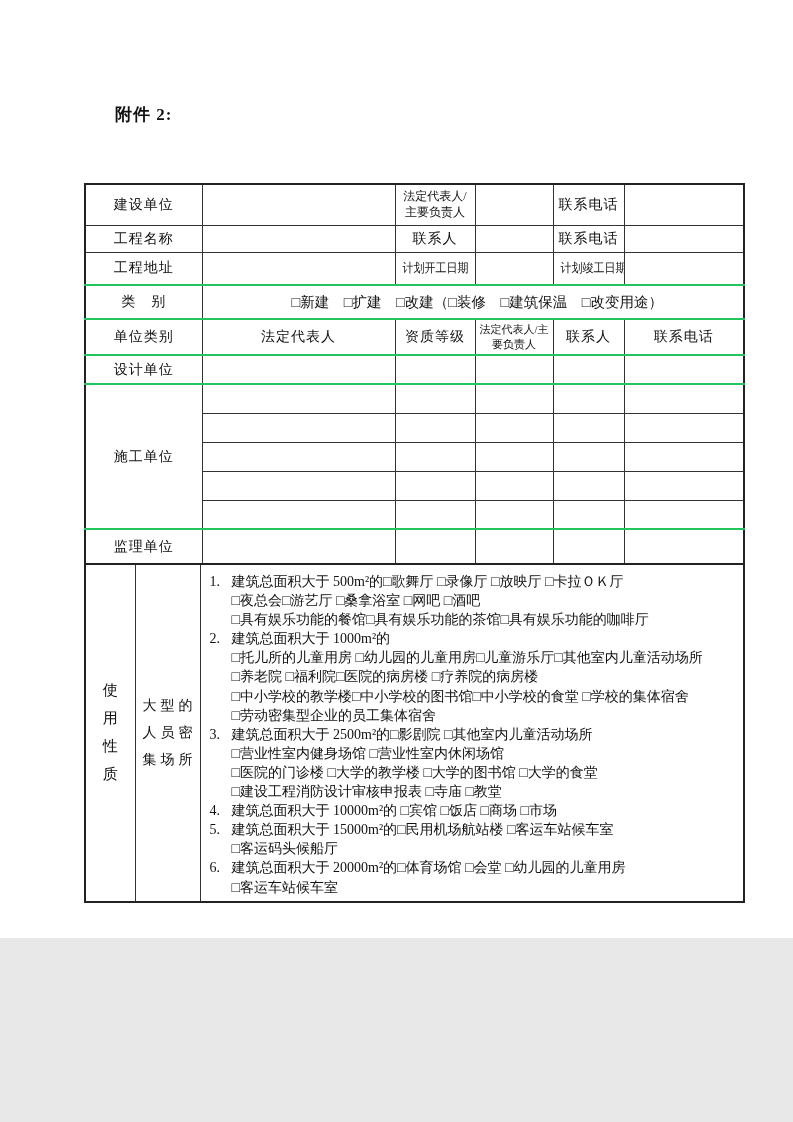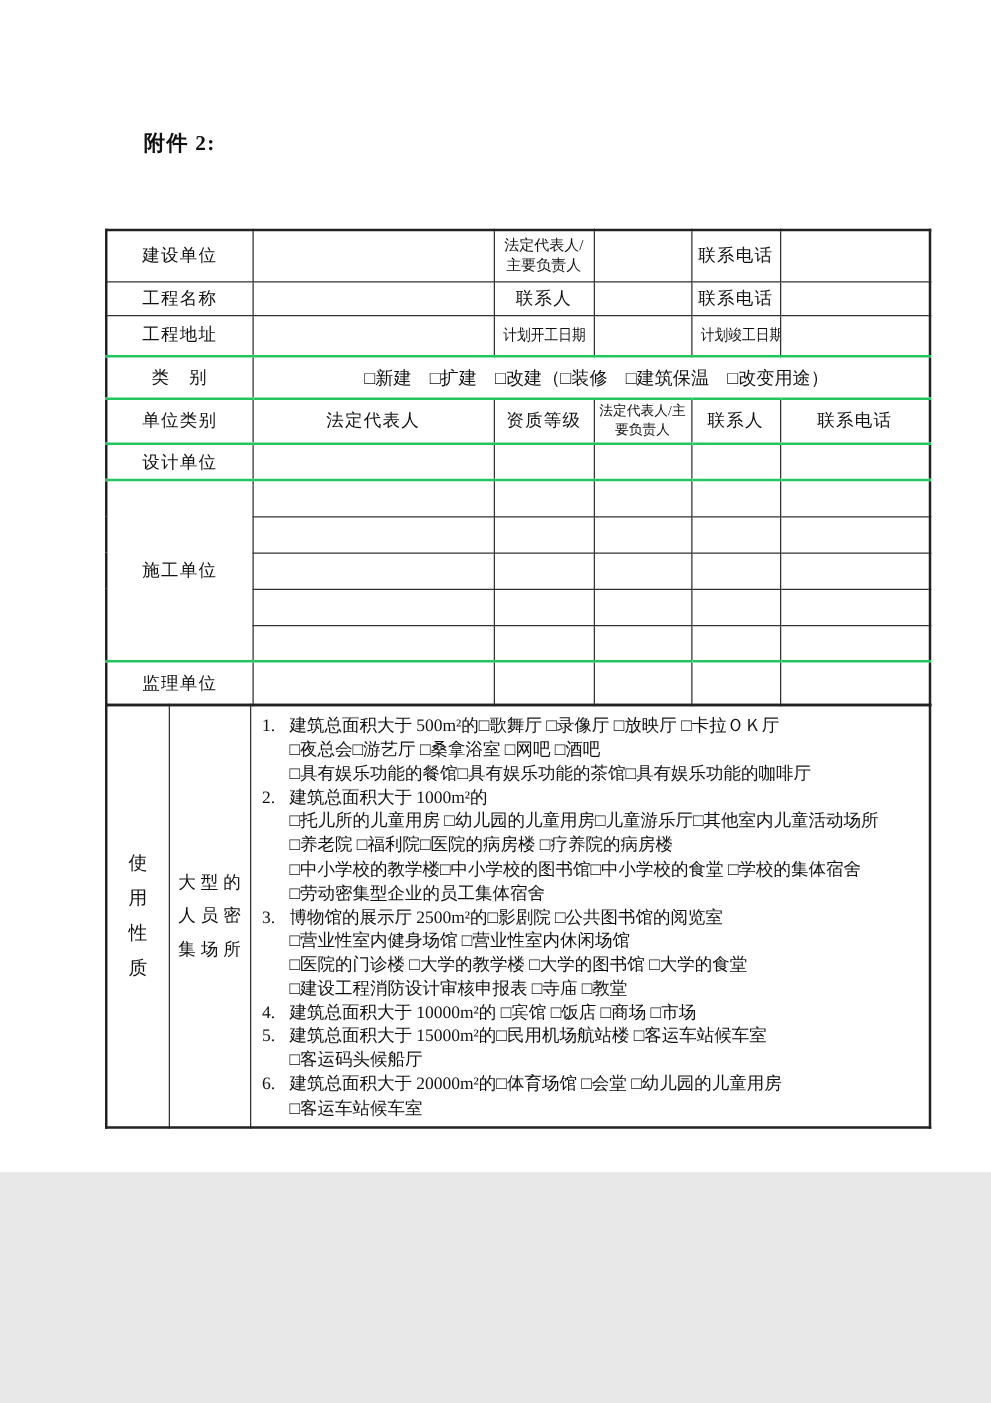--- a/index.html
+++ b/index.html
@@ -281,21 +281,21 @@
           <div class="uline">
                 <span class="n"></span>
                 <span class="t">□中小学校的教学楼□中小学校的图书馆□中小学校的食堂 □学校的集体宿舍</span>
               </div>
           <div class="uline">
                 <span class="n"></span>
                 <span class="t">□劳动密集型企业的员工集体宿舍</span>
               </div>
           <div class="uline">
                 <span class="n">3.</span>
-                <span class="t">博物馆的展示厅 2500m²的□影剧院 □公共图书馆的阅览室</span>
+                <span class="t">建筑总面积大于 2500m²的□影剧院 □其他室内儿童活动场所</span>
               </div>
           <div class="uline">
                 <span class="n"></span>
                 <span class="t">□营业性室内健身场馆 □营业性室内休闲场馆</span>
               </div>
           <div class="uline">
                 <span class="n"></span>
                 <span class="t">□医院的门诊楼 □大学的教学楼 □大学的图书馆 □大学的食堂</span>
               </div>
           <div class="uline">

